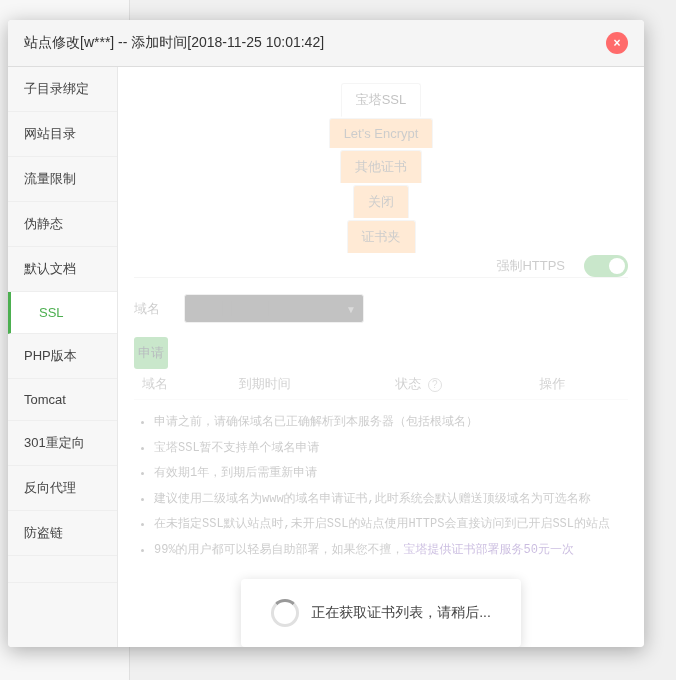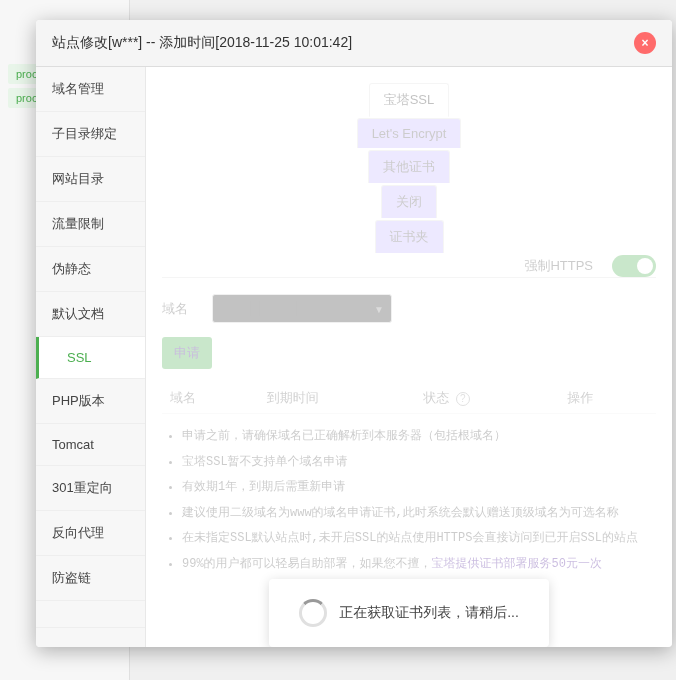--- a/index.html
+++ b/index.html
@@ -43,21 +43,21 @@
 
     .main-content {
       flex: 1;
       padding: 16px;
     }
 
     
     .dialog {
       position: absolute;
       top: 20px;
-      left: 36px;
+      left: 8px;
       width: 636px;
       background: #fff;
       border-radius: 4px;
       box-shadow: 0 4px 20px rgba(0,0,0,0.3);
       overflow: hidden;
     }
 
     .dialog-header {
       background: #f5f5f5;
       border-bottom: 1px solid #ddd;
@@ -132,21 +132,21 @@
       flex-direction: column;
     }
 
     .tab {
       padding: 7px 14px;
       font-size: 13px;
       color: #555;
       cursor: pointer;
       border: 1px solid #ddd;
       border-bottom: none;
-      background: #c4b5fd;
+      background: #fdba74;
       border-radius: 3px 3px 0 0;
     }
 
     .tab.active {
       background: #fff;
       color: #333;
       border-bottom: 1px solid #fff;
       margin-bottom: -1px;
     }
 
@@ -216,27 +216,27 @@
       right: 8px;
       top: 50%;
       transform: translateY(-50%);
       font-size: 10px;
       color: #888;
       pointer-events: none;
     }
 
     .apply-btn {
       background: #4CAF50;
-      color: #4c1d95;
+      color: #0f172a;
       border: none;
-      padding: 7px 12px;
+      padding: 7px 4px;
       border-radius: 3px;
       font-size: 13px;
       cursor: pointer;
-      margin-bottom: 14px;
+      margin-bottom: 0;
     }
 
     
     .cert-table {
       width: 100%;
       border-collapse: collapse;
       font-size: 13px;
       margin-bottom: 12px;
     }
 
@@ -339,23 +339,20 @@
 <div class="dialog">
 
   <div class="dialog-header">
     <span class="dialog-title">站点修改[w***] -- 添加时间[2018-11-25 10:01:42]</span>
     <button class="close-btn">×</button>
   </div>
 
   <div class="dialog-body">
 
     <div class="dialog-sidebar">
-      <div class="dialog-sidebar-item">
-        <span>域名管理</span>
-      </div>
       <div class="dialog-sidebar-item">
         <span>子目录绑定</span>
       </div>
       <div class="dialog-sidebar-item">
         <span>网站目录</span>
       </div>
       <div class="dialog-sidebar-item">
         <span>流量限制</span>
       </div>
       <div class="dialog-sidebar-item">

